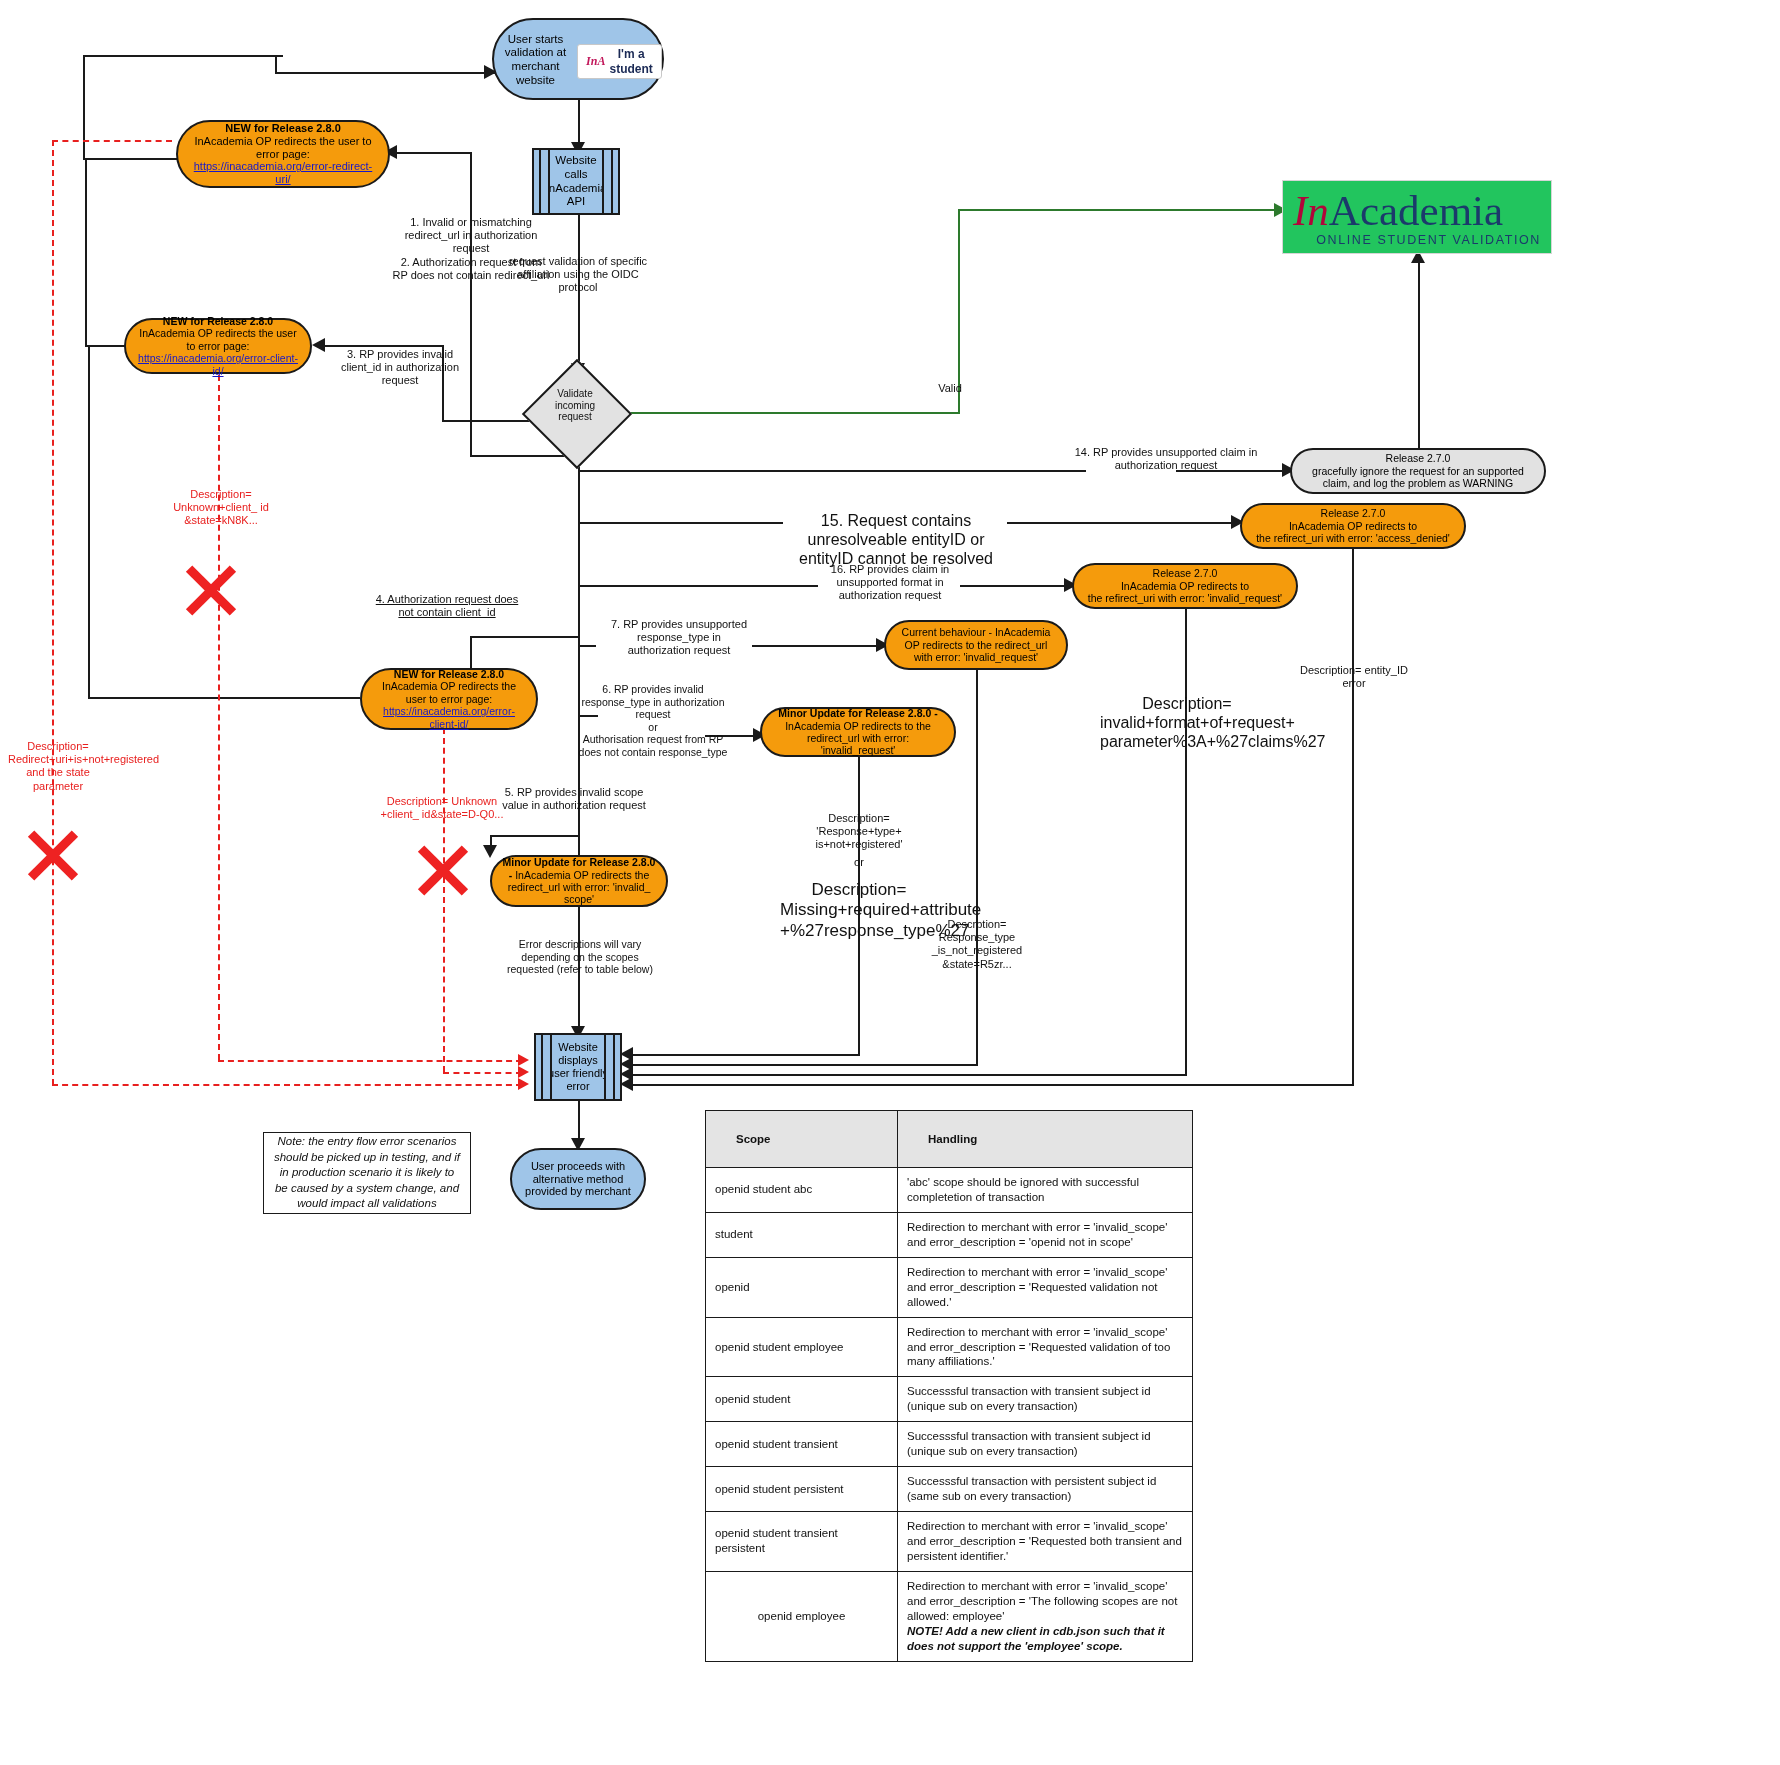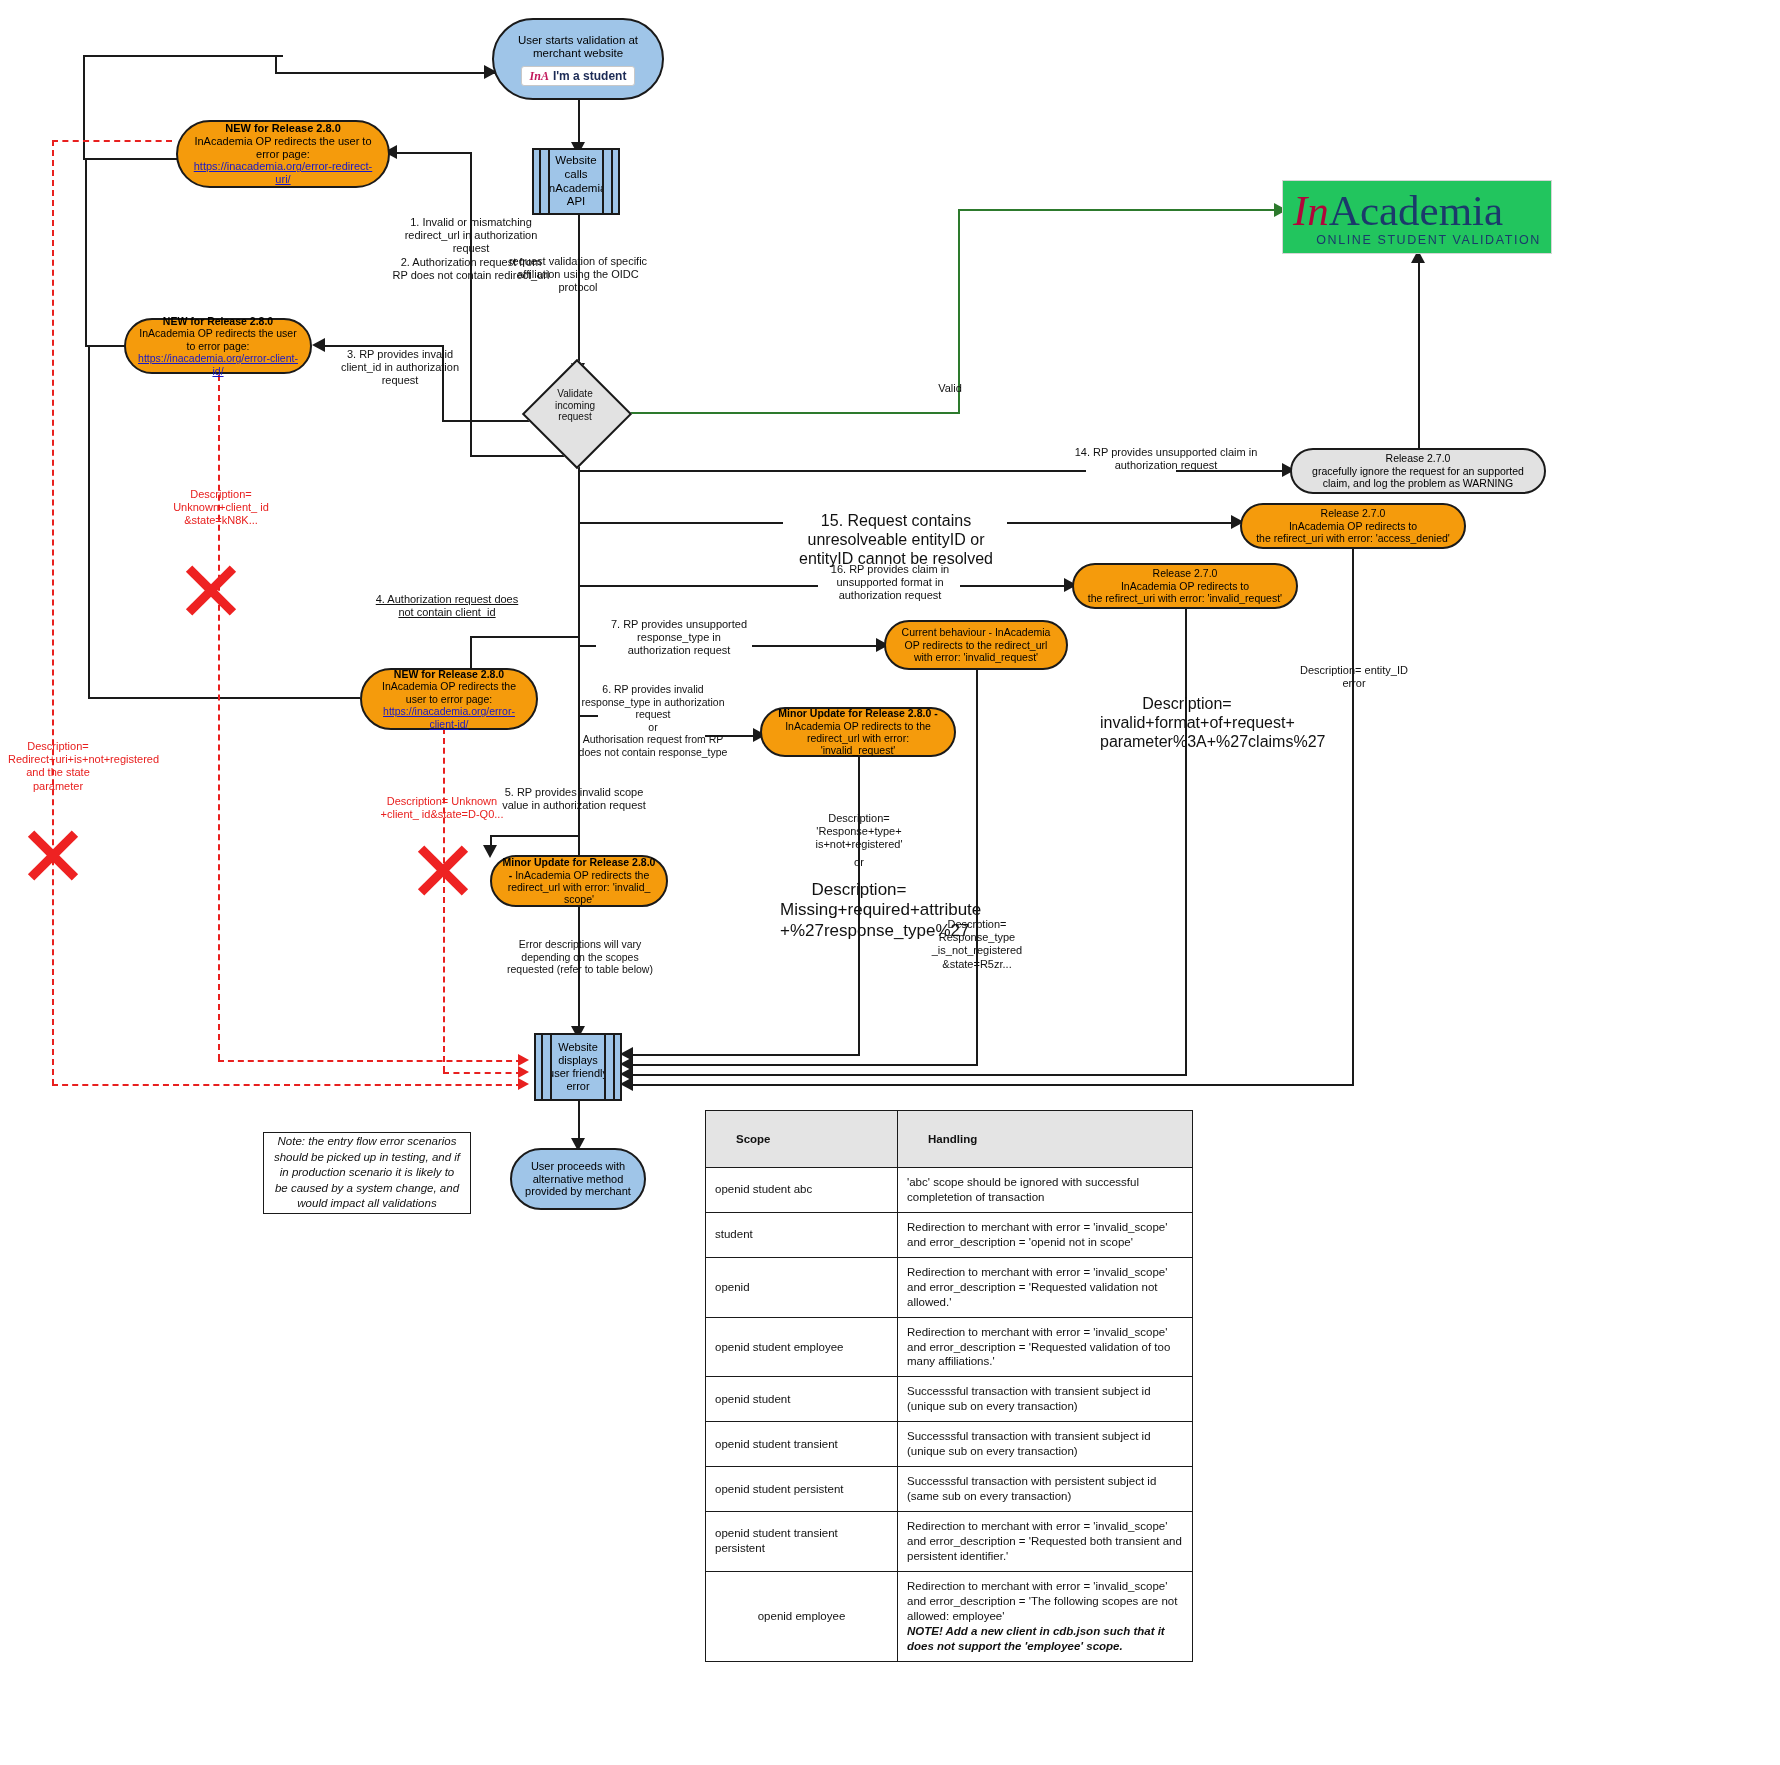--- a/index.html
+++ b/index.html
@@ -156,21 +156,21 @@
   </div>
   <div class="xmark" style="left:22px;top:825px;width:62px;height:62px;">
     <div style="transform:rotate(45deg);"></div>
       <div style="transform:rotate(-45deg);"></div>
   </div>
   <div class="xmark" style="left:412px;top:840px;width:62px;height:62px;">
     <div style="transform:rotate(45deg);"></div>
       <div style="transform:rotate(-45deg);"></div>
   </div>
 
-  <div class="node term" style="left:492px;top:18px;width:172px;height:82px;flex-direction:column;font-size:11.5px;">
+  <div class="node term" style="left:492px;top:18px;width:172px;height:82px;flex-direction:row;font-size:11.5px;">
     <div style="padding-top:2px;">
       <span>User starts validation at</span><br>
       <span>merchant website</span>
     </div>
     <div class="btnchip" style="margin-top:5px;">
       <span style="color:#c2185b;font-style:italic;font-family:'Liberation Serif',serif;">InA</span>
       <span>I'm a student</span>
     </div>
   </div>
 

